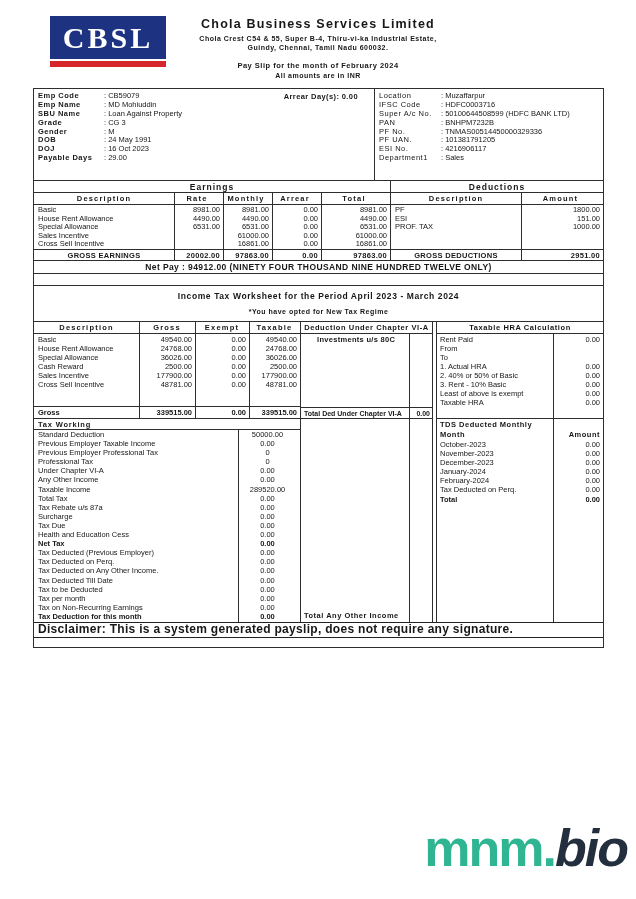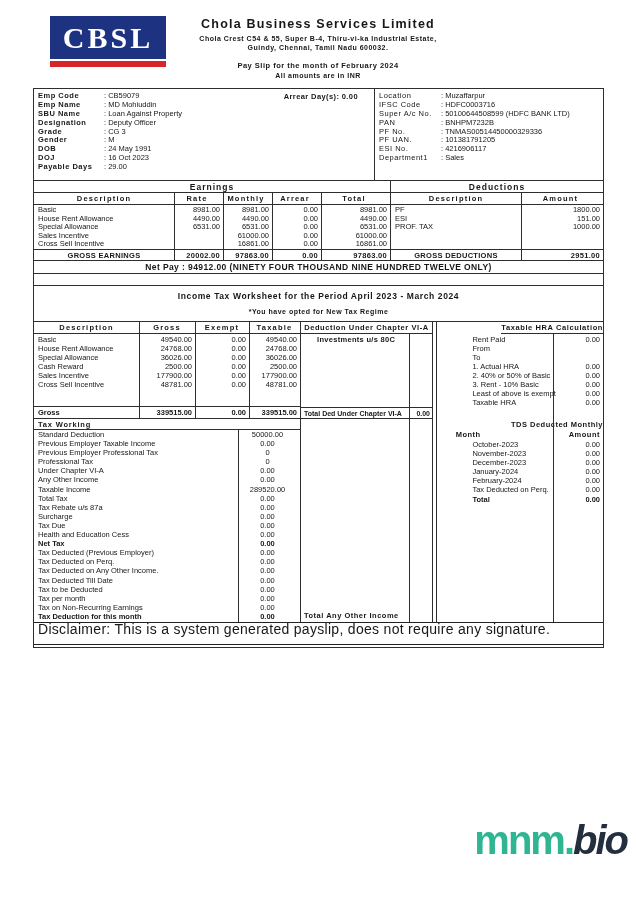--- a/index.html
+++ b/index.html
@@ -61,21 +61,21 @@
             letter-spacing:.4px; border-bottom:1px solid #2e2e2e; }
   .gap1 { height:12px; border-bottom:1px solid #2e2e2e; }
   .itw-title { padding-top:5px; height:16px; text-align:center; font-weight:bold; font-size:8.5px; letter-spacing:.6px; }
   .itw-sub { height:20px; padding-top:6px; text-align:center; font-weight:bold; font-size:7px;
              letter-spacing:.5px; border-bottom:1px solid #2e2e2e; }
 
   
   .ws { display:flex; height:300px; }
   .ws-l { width:267px; border-right:1px solid #2e2e2e; display:flex; flex-direction:column; }
   .ws-m { width:132px; border-right:1px solid #2e2e2e; position:relative; display:flex; flex-direction:column; }
-  .ws-r { flex:1; border-left:1px solid #2e2e2e; margin-left:3px; position:relative; display:flex; flex-direction:column;align-items:flex-end; }
+  .ws-r { flex:1; border-left:1px solid #2e2e2e; margin-left:3px; position:relative; display:flex; flex-direction:column; }
 
   .ws-l-top { position:relative; height:97px; border-bottom:1px solid #2e2e2e; }
   .iheader { display:flex; height:12px; line-height:12px; border-bottom:1px solid #2e2e2e; font-weight:bold; letter-spacing:1.2px; }
   .i-desc { width:105px; padding-left:4px; }
   .i-g { width:56px; text-align:right; padding-right:3px; }
   .i-e { width:54px; text-align:right; padding-right:3px; }
   .i-t { flex:1; text-align:right; padding-right:3px; }
   .i-desc.hc { text-align:center; padding-left:0; }
   .i-g.hc, .i-e.hc, .i-t.hc { text-align:center; padding-right:0; }
   .irows { height:73px; padding-top:1px; }
@@ -102,25 +102,25 @@
   .hrarow { display:flex; height:9px; line-height:9px; }
   .hra-l { width:116px; padding-left:3px; }
   .hra-v { flex:1; text-align:right; padding-right:3px; }
   .r-gap { height:12px; border-bottom:1px solid #2e2e2e; }
   .tds-title { height:10px; line-height:10px; font-weight:bold; letter-spacing:.5px; padding-left:3px; margin-top:1px; }
   .tds-head { display:flex; height:10px; line-height:10px; font-weight:bold; letter-spacing:.5px; }
   .tdsrow { display:flex; height:9.1px; line-height:9.1px; }
   .tds-l { width:116px; padding-left:3px; }
   .tds-v { flex:1; text-align:right; padding-right:3px; }
 
-  .disc { height:23px; line-height:12px; border-top:1.5px solid #222; border-bottom:1.5px solid #222;
-          font-weight:normal; font-size:14px; letter-spacing:.3px; padding-left:4px; }
+  .disc { height:16px; line-height:12px; border-top:1.5px solid #222; border-bottom:1.5px solid #222;
+          font-weight:bold; font-size:12px; letter-spacing:.3px; padding-left:4px; }
 
   
-  .wm { position:absolute; right:9px; top:818px; font-weight:bold; font-size:40px; letter-spacing:-2px; }
+  .wm { position:absolute; right:9px; top:818px; font-weight:bold; font-size:52px; letter-spacing:-2px; }
   .wm-g { color:#2fb592; }
   .wm-b { color:#232f3e; font-style:italic; }
 </style>
 </head>
 <body>
 
 <div class="page">
 
   <div class="hdr">
     <div class="logo">
@@ -150,24 +150,20 @@
           </div>
             <div class="erow">
             <span class="elabel">Emp Name</span>
             <span class="evalue">: MD Mohiuddin</span>
           </div>
             <div class="erow">
             <span class="elabel">SBU Name</span>
             <span class="evalue">: Loan Against Property</span>
           </div>
             <div class="erow">
-            <span class="elabel">Designation</span>
-            <span class="evalue">: Deputy Officer</span>
-          </div>
-            <div class="erow">
             <span class="elabel">Grade</span>
             <span class="evalue">: CG 3</span>
           </div>
             <div class="erow">
             <span class="elabel">Gender</span>
             <span class="evalue">: M</span>
           </div>
             <div class="erow">
             <span class="elabel">DOB</span>
             <span class="evalue">: 24 May 1991</span>

